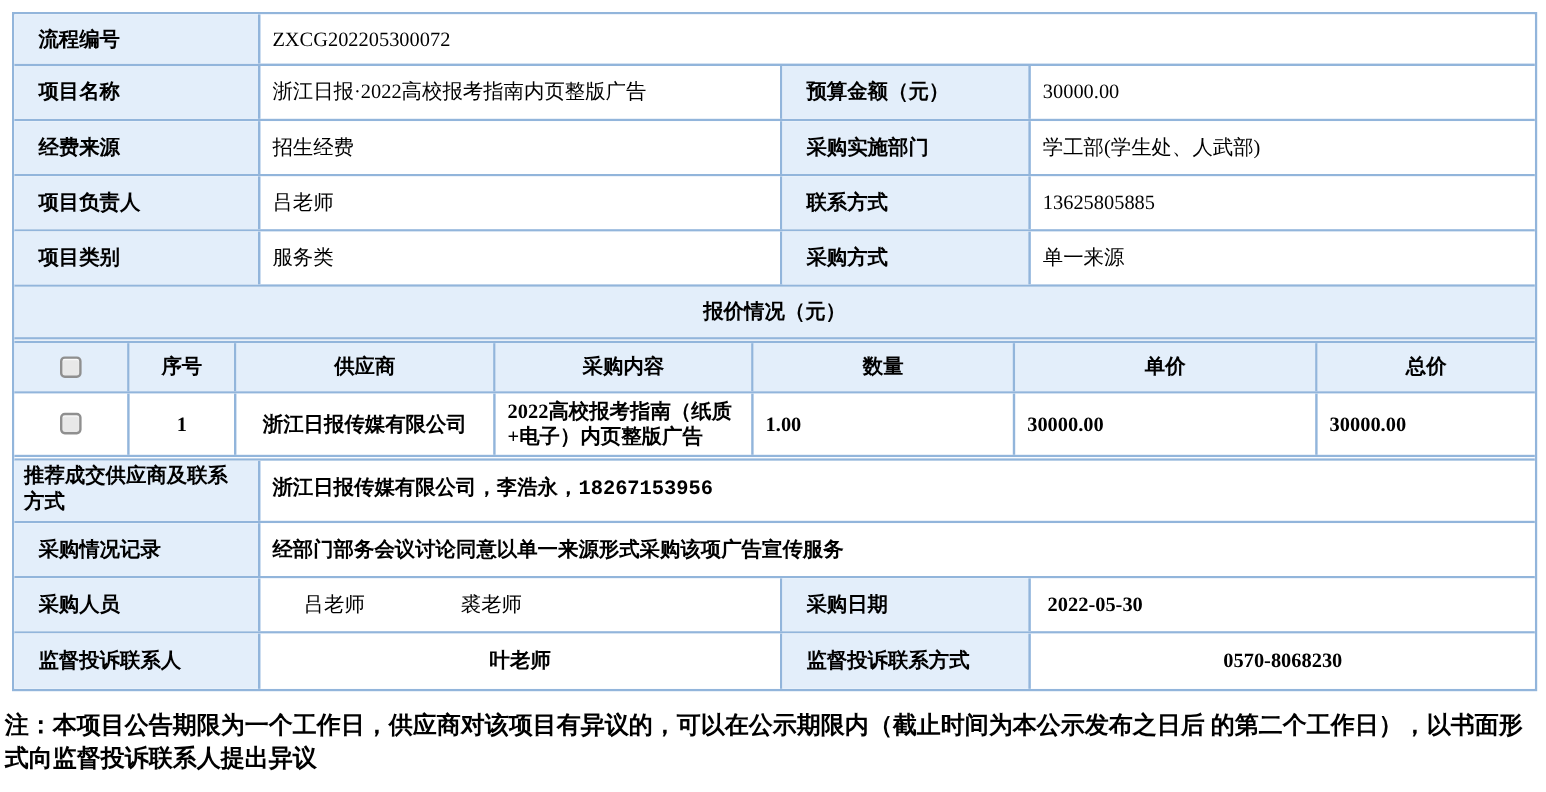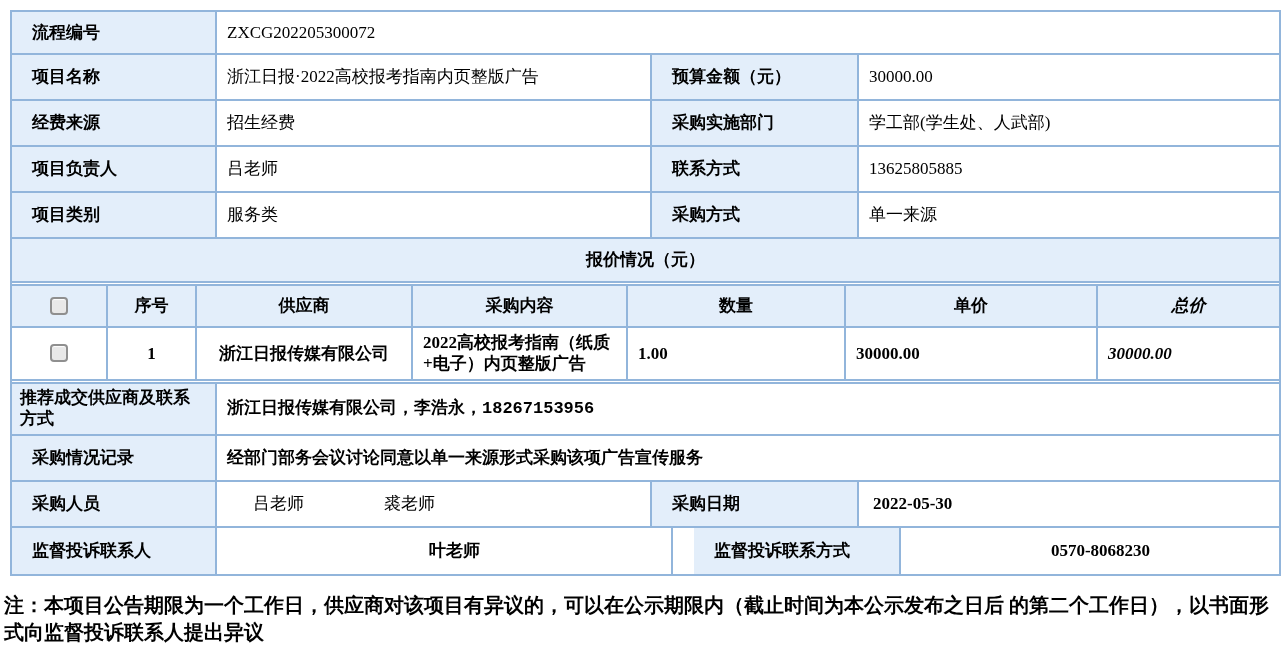--- a/index.html
+++ b/index.html
@@ -8,21 +8,21 @@
     font-family: "Liberation Serif", "DejaVu Serif", serif;
     color: #000000;
     font-size: 17px;
   }
   .table {
     width: 1271px;
     margin: 10px 0 0 10px;
     border: 2px solid #92b5db;
   }
   .row { display: flex; border-bottom: 2px solid #92b5db; background: #ffffff; }
-  .row.last { border-bottom: none; gap: 21px; }
+  .row.last { border-bottom: none; }
   .cell {
     display: flex;
     align-items: center;
     padding: 4px 10px;
     border-right: 2px solid #92b5db;
     line-height: 1.25;
   }
   .cell:last-child { border-right: none; }
   .label {
     background: #e3eefa;
@@ -43,21 +43,21 @@
   .gap { height: 3px; border-bottom: 2px solid #92b5db; background: #ffffff; }
   .quote-header { min-height: 42px; background: #e3eefa; }
   .quote-header .cell { justify-content: center; font-weight: bold; background: #e3eefa; }
   .quote-data { min-height: 46px; font-weight: bold; }
   .qc1 { width: 96px; flex: none; justify-content: center; }
   .qc2 { width: 89px; flex: none; }
   .qc3 { width: 216px; flex: none; }
   .qc4 { width: 215px; flex: none; }
   .qc5 { width: 218px; flex: none; }
   .qc6 { width: 252px; flex: none; }
-  .qc7 { flex: 1; font-style: italic; }
+  .qc7 { flex: 1; }
   .checkbox {
     width: 18px;
     height: 18px;
     border: 2px solid #8f8f8f;
     border-radius: 4px;
     background: #e8e8e8;
     box-shadow: inset 0 1px 1px rgba(255,255,255,0.9);
     cursor: pointer;
   }
   .names { padding-left: 36px; }

